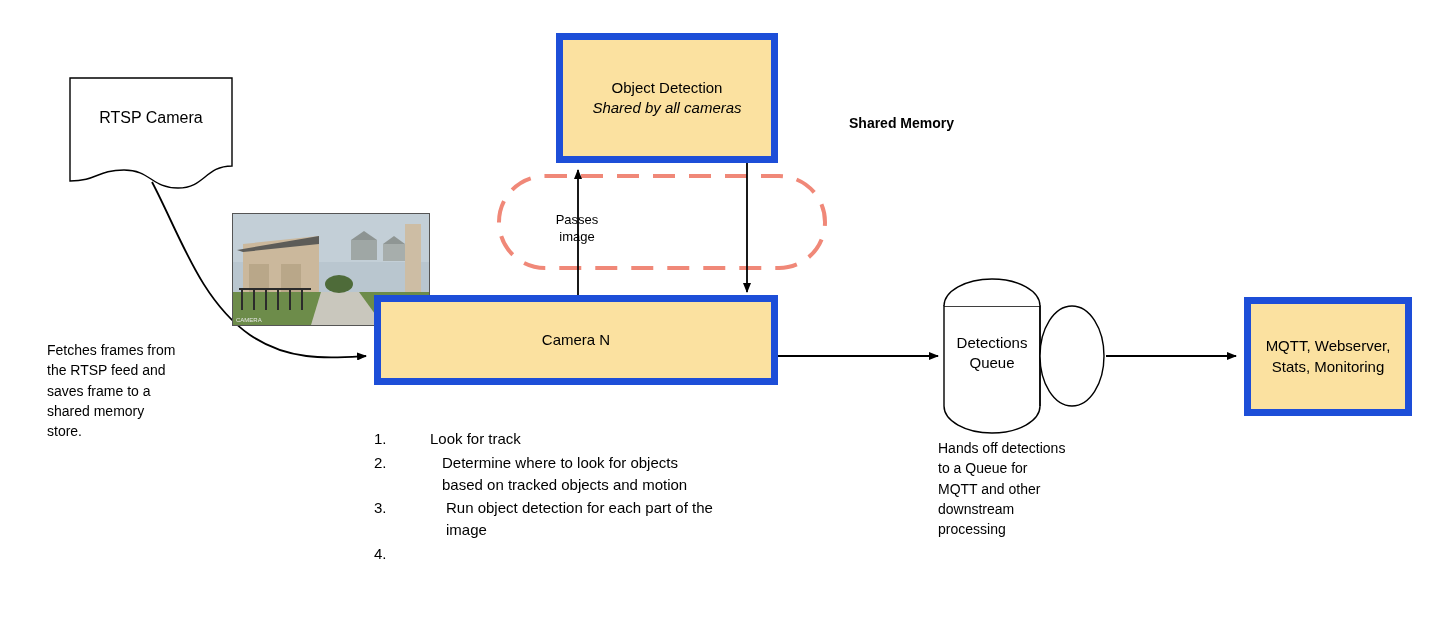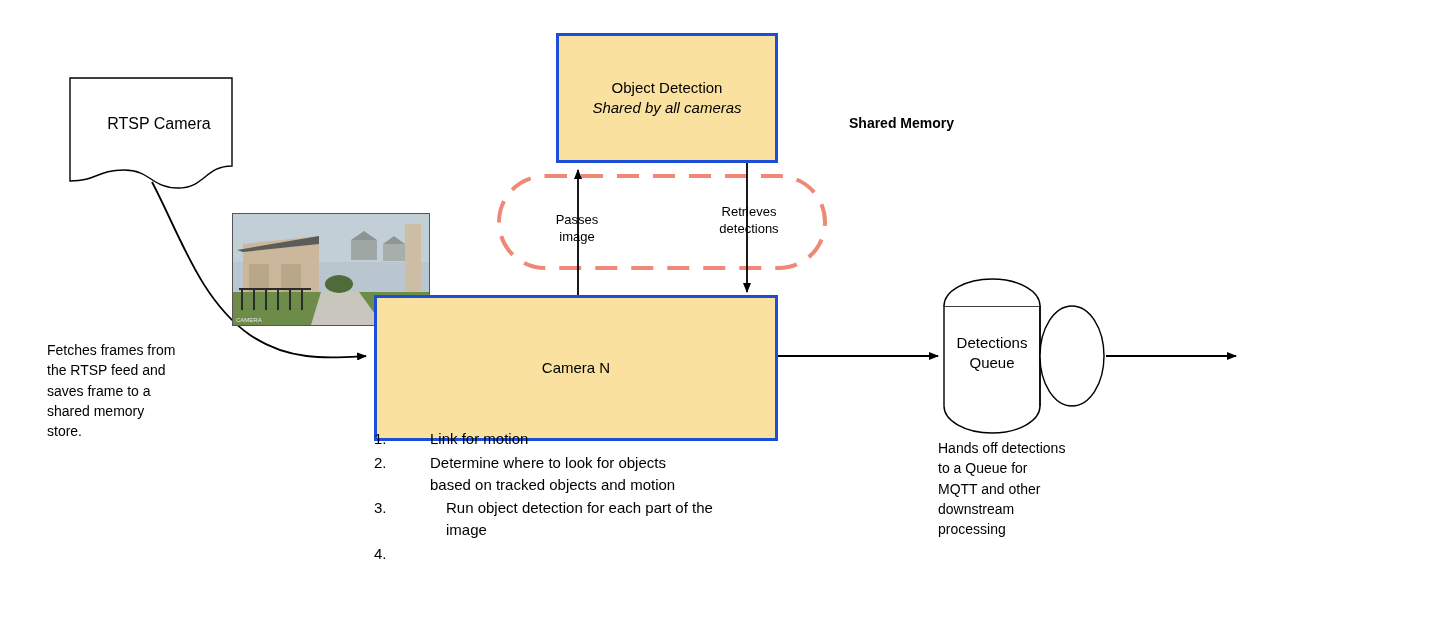--- a/index.html
+++ b/index.html
@@ -17,21 +17,21 @@
     height: 625px;
     overflow: hidden;
     background: #ffffff;
   }
   .node {
     position: absolute;
     box-sizing: border-box;
   }
   .box-yellow {
     background: #fbe1a0;
-    border: 3px solid #1d4ed8;
+    border: 7px solid #1d4ed8;
     display: flex;
     flex-direction: column;
     align-items: center;
     justify-content: center;
     text-align: center;
     font-size: 15px;
     line-height: 1.35;
   }
   .box-yellow .sub {
     font-style: italic;
@@ -131,21 +131,21 @@
       <path d="M944,306 L944,406 A32,18 0 0 0 1040,406 L1040,306 Z" fill="#ffffff" stroke="#000000" stroke-width="1.4"></path>
       <path d="M944,306 A32,18 0 0 1 1040,306" fill="#ffffff" stroke="#000000" stroke-width="1.4"></path>
       <path d="M1040,306 L1040,406" fill="none" stroke="#000000" stroke-width="1.4"></path>
       <ellipse cx="1072" cy="356" rx="32" ry="50" fill="#ffffff" stroke="#000000" stroke-width="1.4"></ellipse>
       <path d="M944,306 L1072,306" fill="none" stroke="#ffffff" stroke-width="0"></path>
     </g>
 
     <line x1="1106" y1="356" x2="1236" y2="356" stroke="#000000" stroke-width="1.8" marker-end="url(#arrowhead)"></line>
   </svg>
 
-  <div class="node" style="left:70px; top:115px; width:162px; text-align:center;margin-left:8px;">RTSP Camera</div>
+  <div class="node" style="left:70px; top:109px; width:162px; text-align:center;">RTSP Camera</div>
 
   <div class="note-text" style="left:47px; top:340px; width:190px;">Fetches frames from
 the RTSP feed and
 saves frame to a
 shared memory
 store.</div>
 
   <div class="thumb" style="left:232px; top:213px; width:196px; height:111px;">
     <svg width="196" height="111" viewBox="0 0 196 111">
       <rect x="0" y="0" width="196" height="111" fill="#b9c6cf"></rect>
@@ -181,38 +181,36 @@
     <div class="watermark">CAMERA</div>
   </div>
 
   <div class="node box-yellow" style="left:556px; top:33px; width:222px; height:130px;">
     <div>Object Detection</div>
     <div class="sub">Shared by all cameras</div>
   </div>
 
   <div class="edge-label" style="left:522px; top:212px; width:110px;">Passes
 image</div>
-  <div class="edge-label" style="left:690px; top:204px; width:118px;">Retrieves
-detections</div>
 
   <div class="note-text note-title" style="left:849px; top:113px; width:230px;">Shared Memory</div>
 
-  <div class="node box-yellow" style="left:374px; top:295px; width:404px; height:146px;">
+  <div class="node box-yellow" style="left:374px; top:295px; width:404px; height:90px;">
     <div>Camera N</div>
   </div>
 
   <div class="steps" style="left:374px; top:428px; width:420px;">
     <ol>
       <li>
         <span class="num">1.</span>
-        <span class="txt" style="white-space:pre-line;">Link for motion</span>
+        <span class="txt" style="white-space:pre-line;">Look for track</span>
       </li>
       <li>
         <span class="num">2.</span>
-        <span class="txt" style="white-space:pre-line;">Determine where to look for objects
+        <span class="txt" style="white-space:pre-line;margin-left:12px;">Determine where to look for objects
 based on tracked objects and motion</span>
       </li>
       <li>
         <span class="num">3.</span>
         <span class="txt" style="white-space:pre-line;margin-left:16px;">Run object detection for each part of the
 image</span>
       </li>
       <li>
         <span class="num">4.</span>
       </li>
@@ -221,14 +219,18 @@
 
   <div class="cyl-label" style="left:944px; top:333px; width:96px;">Detections
 Queue</div>
 
   <div class="note-text" style="left:938px; top:438px; width:200px;">Hands off detections
 to a Queue for
 MQTT and other
 downstream
 processing</div>
 
+  <div class="node box-yellow" style="left:1244px; top:297px; width:168px; height:119px; white-space:pre-line;">
+    <div style="white-space:pre-line;">MQTT, Webserver,
+Stats, Monitoring</div>
+  </div>
 
 </div>
 
 </body></html>

